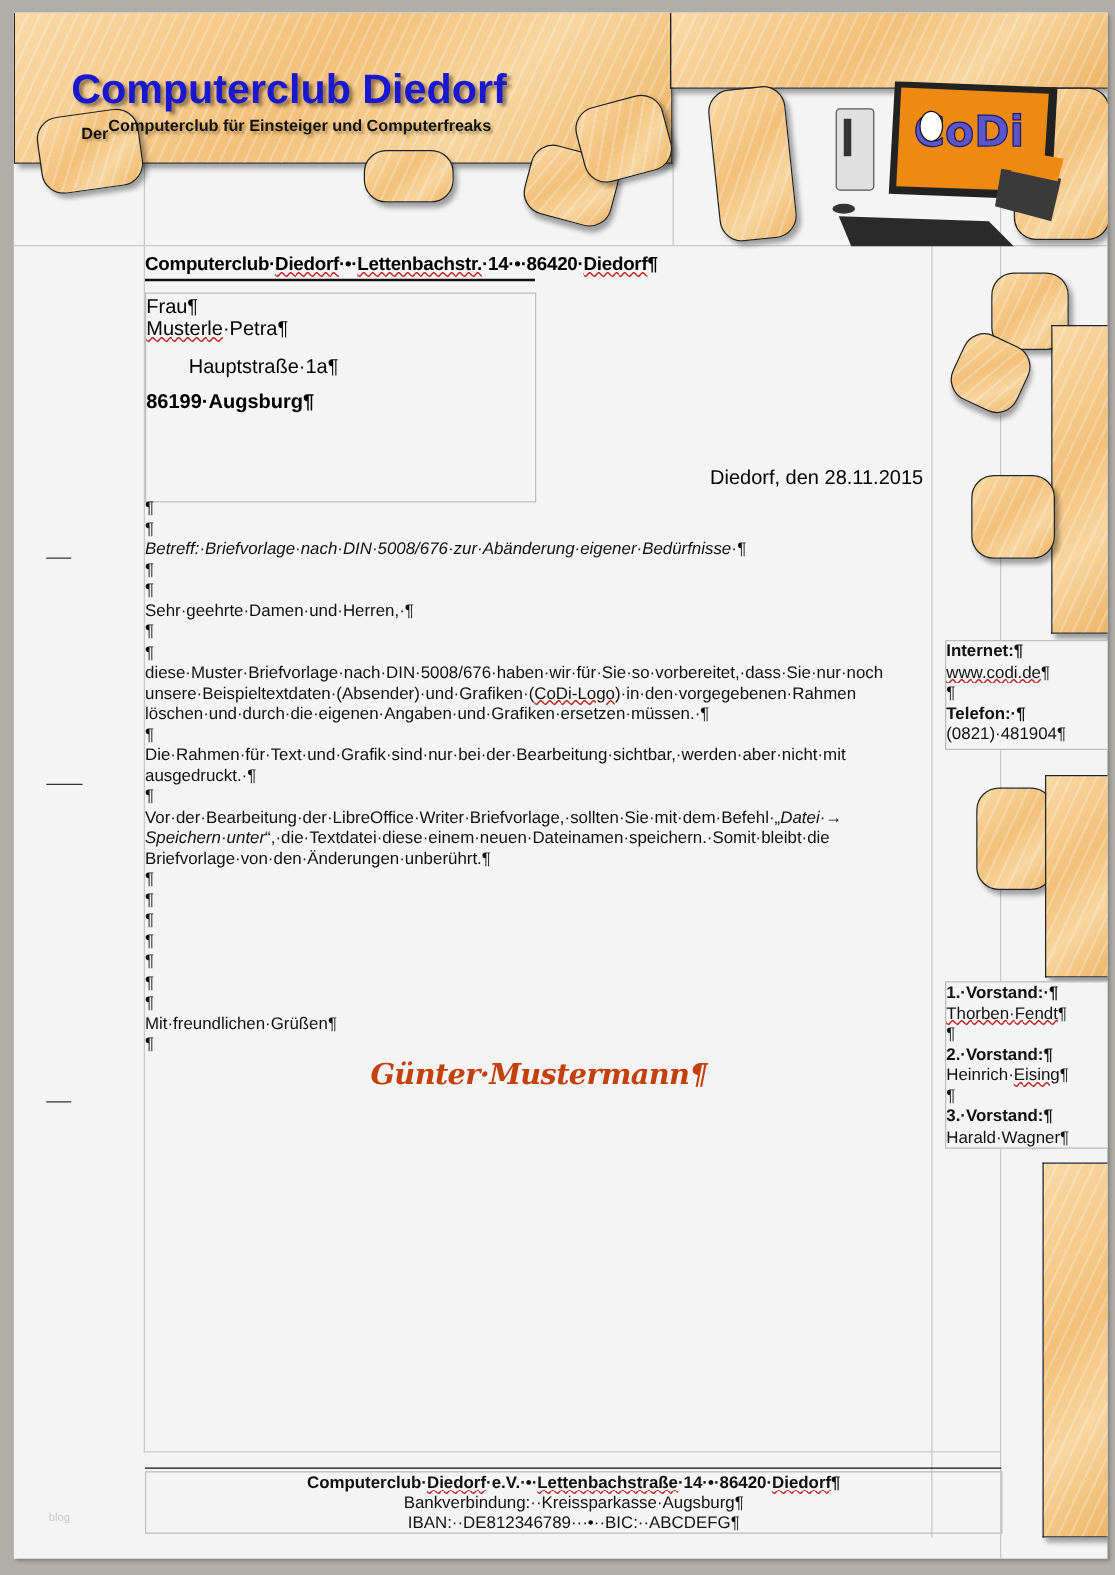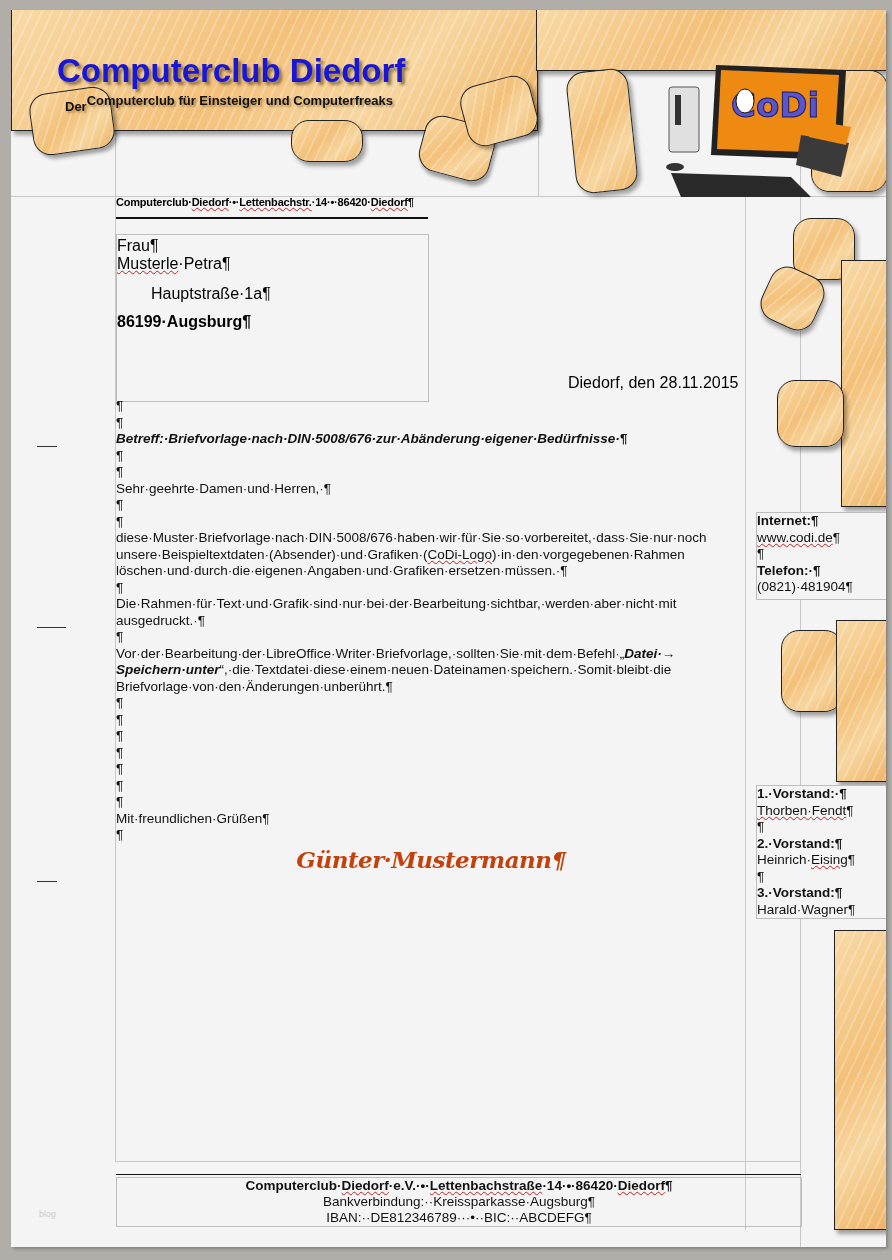--- a/index.html
+++ b/index.html
@@ -39,35 +39,35 @@
   }
   .club-sub {
     position:absolute; left:54px; top:83px; font-size:13px; font-weight:bold; color:#111;
     text-shadow: 2px 2px 2px rgba(120,90,40,0.5);
     white-space:nowrap;
     text-align:right;
   }
   .club-sub .der { position:relative; top:6px; }
   .pc-logo { position:absolute; left:650px; top:55px; width:190px; height:135px; }
   .sender-line {
-    position:absolute; left:105px; top:186px; width:312px; font-size:11px; font-weight:bold;
-    border-bottom:2px solid #111; padding-bottom:9px; white-space:nowrap; letter-spacing:-0.2px;
+    position:absolute; left:105px; top:193px; width:312px; font-size:15px; font-weight:bold;
+    border-bottom:2px solid #111; padding-bottom:3px; white-space:nowrap; letter-spacing:-0.2px;
   }
   .u-red { text-decoration: underline wavy #c02020; text-decoration-thickness:1px; }
   .addr-box {
     position:absolute; left:105px; top:212px; width:311px; height:166px;
     border:1px solid #bdbdbd; font-size:16px; color:#000;margin-top:12px;
   }
   .addr-box div { position:absolute; left:0; white-space:nowrap; }
   .date {
     position:absolute; left:557px; top:364px; font-size:16px; white-space:nowrap;
   }
   .body-text { position:absolute; left:105px; top:388px; width:630px; font-size:13.5px; color:#111; }
   .body-text .ln { height:16.5px; line-height:16.5px; white-space:nowrap; }
-  .bold-it { font-weight:bold; font-style:italic; }
+  .bold-it { font-weight:normal; font-style:italic; }
   .sig {
     font-family:"DejaVu Serif", serif; font-style:italic; font-weight:bold;
     color:#c2410c; font-size:23px; letter-spacing:-0.5px; line-height:32px; height:34px;text-align:center;
   }
   .side-box {
     position:absolute; left:745px; width:135px; font-size:13.5px; color:#111;
     border:1px solid #bdbdbd; background:#f4f4f4;
   }
   .side-box .ln { height:16.5px; line-height:16.5px; white-space:nowrap; }
   .b { font-weight:bold; }

